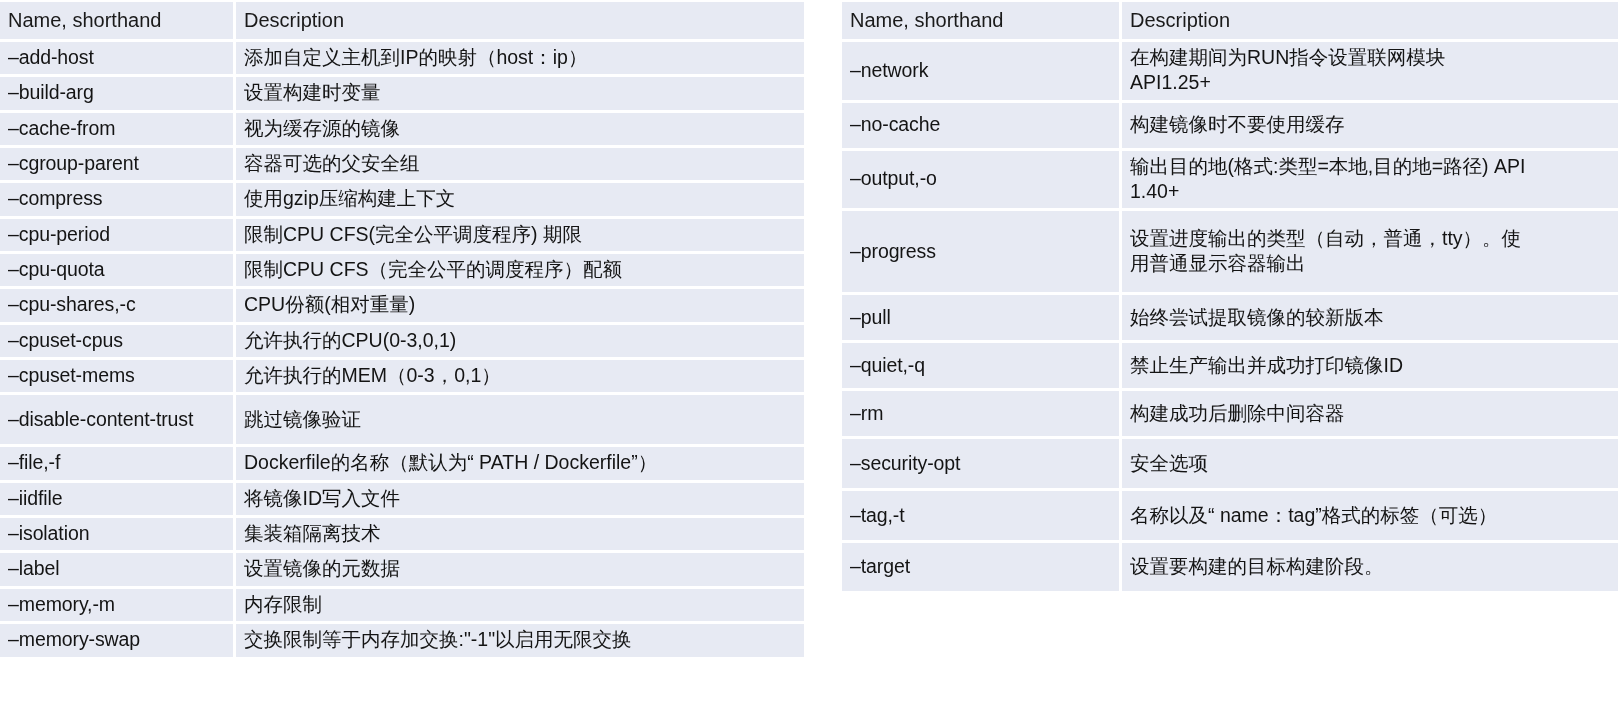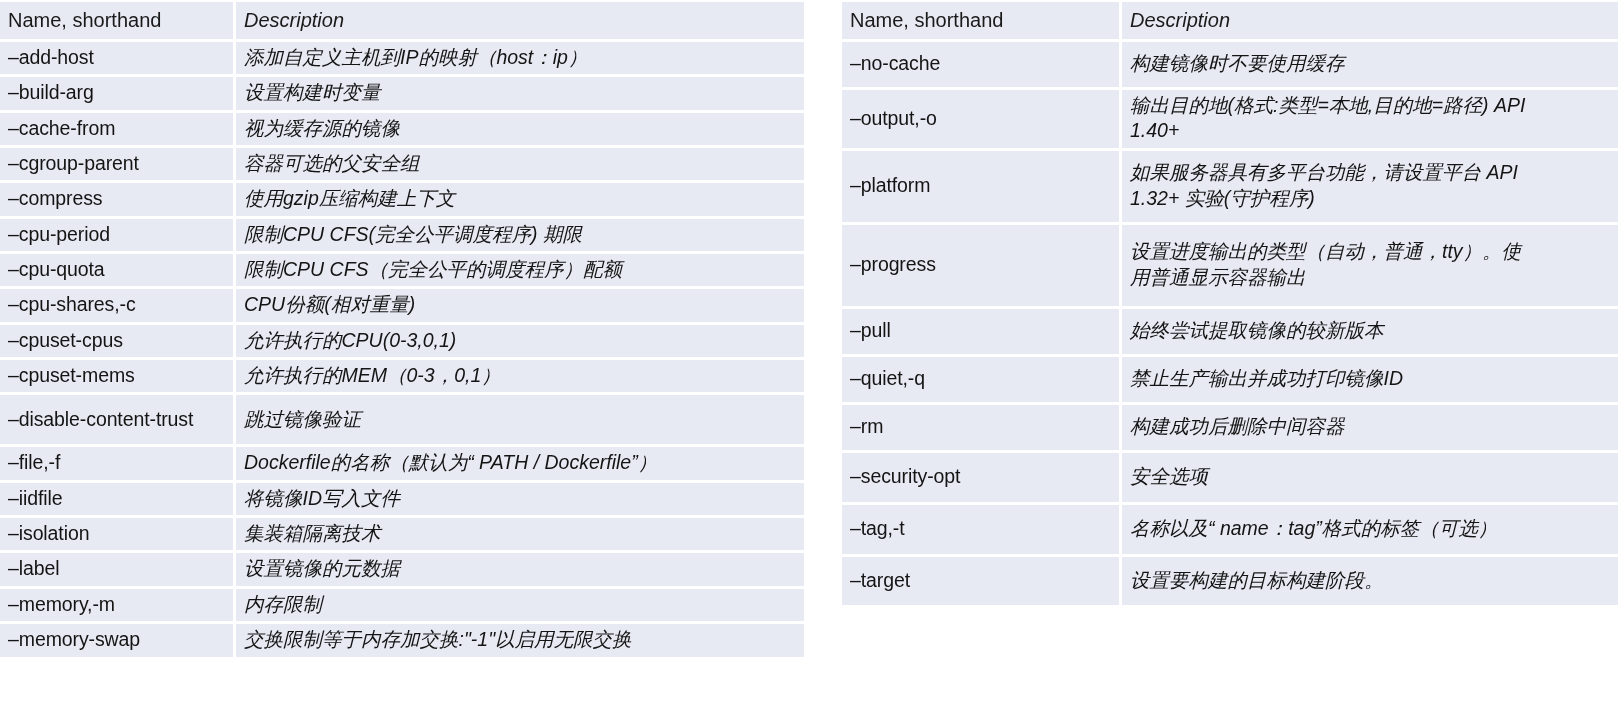--- a/index.html
+++ b/index.html
@@ -52,21 +52,20 @@
     border-right: 3px solid #ffffff;
     padding: 3px 8px 4px 8px;
     vertical-align: middle;
     text-align: left;
     font-weight: normal;
     line-height: 1.30;
     word-break: break-word;
   }
   .doc-table td:last-child, .doc-table th:last-child {
     border-right: 0;
-    font-style: italic;
   }
   .doc-table tr:last-child td {
     border-bottom: 0;
   }
 
   
   .doc-table thead th {
     font-size: 20px;
     color: #1a1a1a;
     height: 30px;
@@ -183,34 +182,34 @@
       <col class="c-name">
       <col class="c-desc">
     </colgroup>
     <thead>
       <tr>
         <th>Name, shorthand</th>
         <th>Description</th>
       </tr>
     </thead>
     <tbody>
+        <tr class="tall-2">
+          <td class="name-cell">–network</td>
+          <td class="desc-cell two-line">在构建期间为RUN指令设置联网模块
+API1.25+</td>
+        </tr>
         <tr>
           <td class="name-cell">–no-cache</td>
           <td class="desc-cell two-line">构建镜像时不要使用缓存</td>
         </tr>
         <tr class="tall-2">
           <td class="name-cell">–output,-o</td>
           <td class="desc-cell two-line">输出目的地(格式:类型=本地,目的地=路径) API
 1.40+</td>
         </tr>
-        <tr class="tall-3">
-          <td class="name-cell">–platform</td>
-          <td class="desc-cell two-line">如果服务器具有多平台功能，请设置平台 API
-1.32+ 实验(守护程序)</td>
-        </tr>
         <tr class="tall-4">
           <td class="name-cell">–progress</td>
           <td class="desc-cell two-line">设置进度输出的类型（自动，普通，tty）。使
 用普通显示容器输出</td>
         </tr>
         <tr>
           <td class="name-cell">–pull</td>
           <td class="desc-cell two-line">始终尝试提取镜像的较新版本</td>
         </tr>
         <tr>

